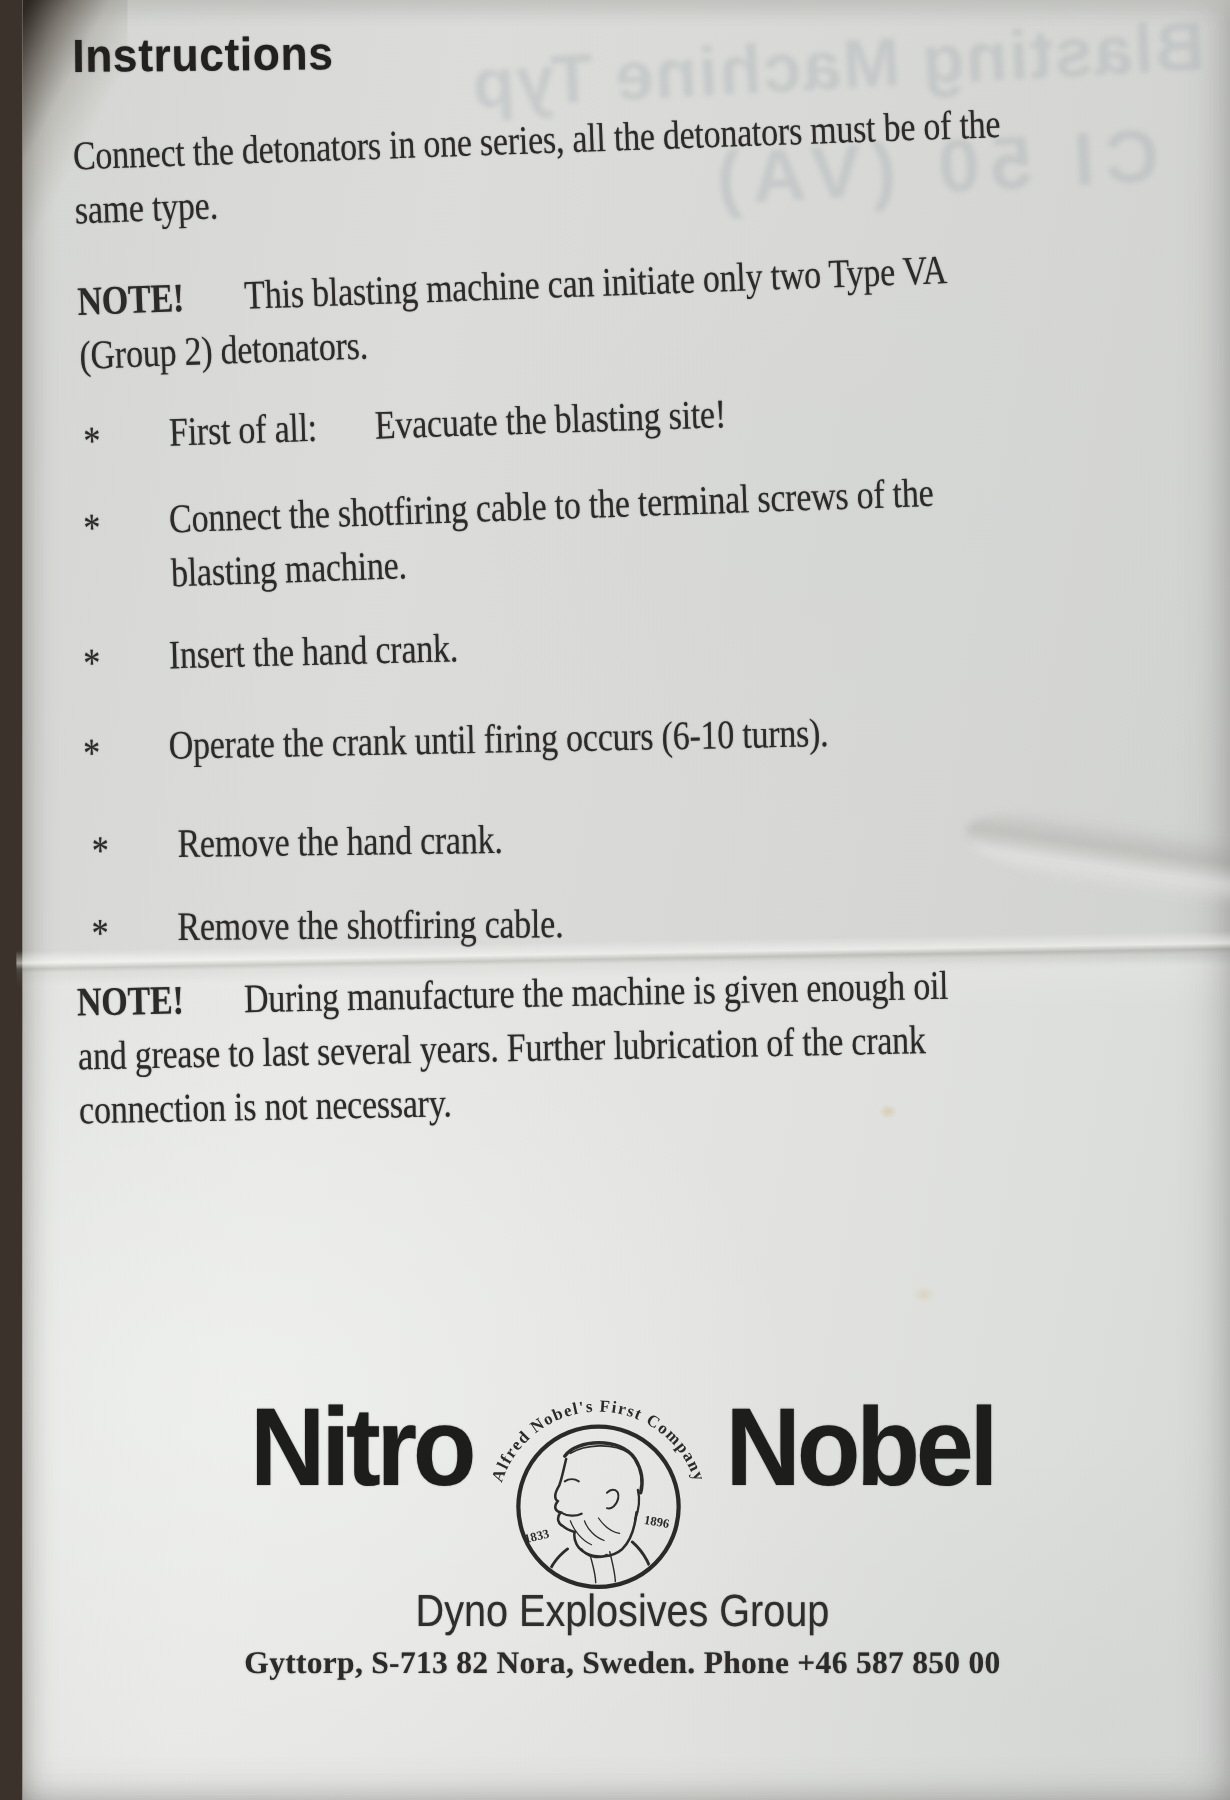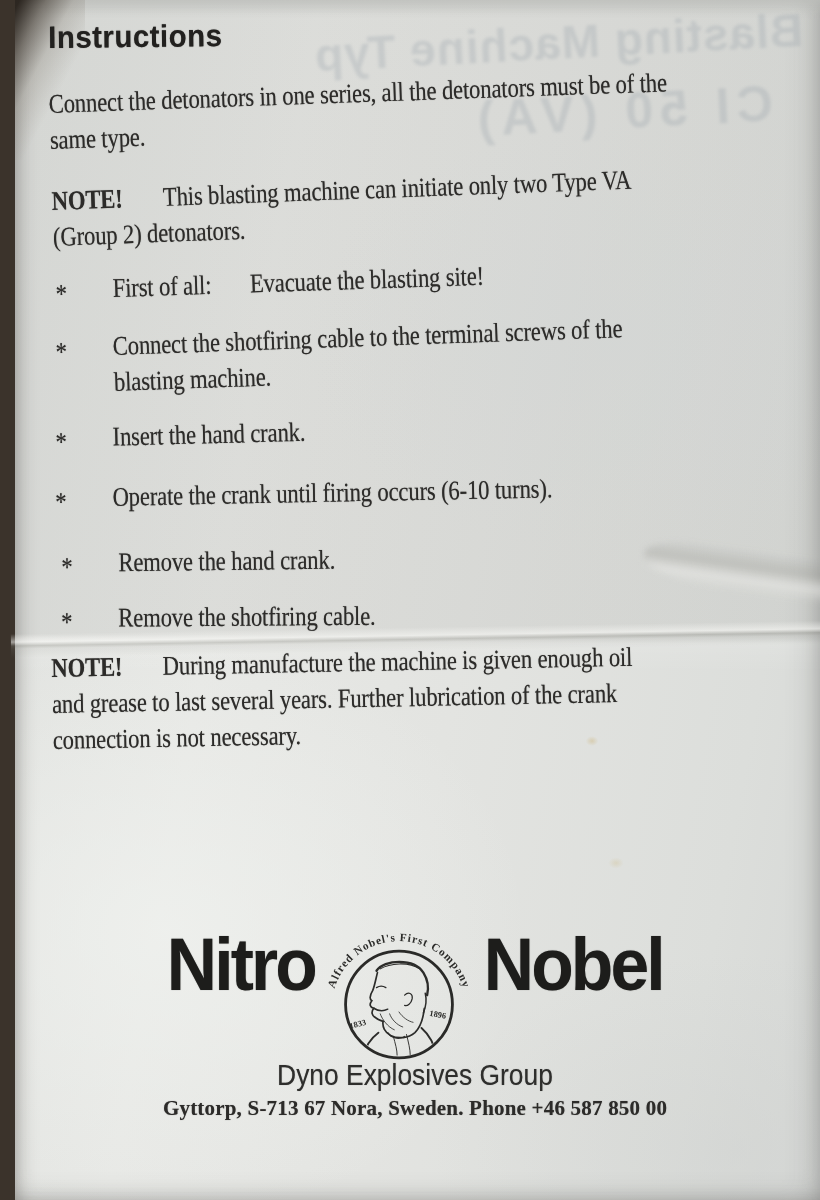--- a/index.html
+++ b/index.html
@@ -209,15 +209,15 @@
         <path d="M74,122 C76,130 78,136 78,142 M88,120 C90,128 92,136 92,142" stroke-width="1"></path>
         <path d="M68,118 C72,124 80,126 86,122" stroke-width="1.2"></path>
       </g>
       <text class="yr" x="28" y="114" transform="rotate(-14 28 114)">1833</text>
       <text class="yr" x="112" y="100" transform="rotate(10 112 100)">1896</text>
     </svg>
     <span class="brand">Nobel</span>
   </div>
 
   <div class="group-name">Dyno Explosives Group</div>
-  <div class="address">Gyttorp, S-713 67 Nora, Sweden. Phone +46 587 850 00</div>
+  <div class="address">Gyttorp, S-713 82 Nora, Sweden. Phone +46 587 850 00</div>
 
 </div>
 
 </body></html>

